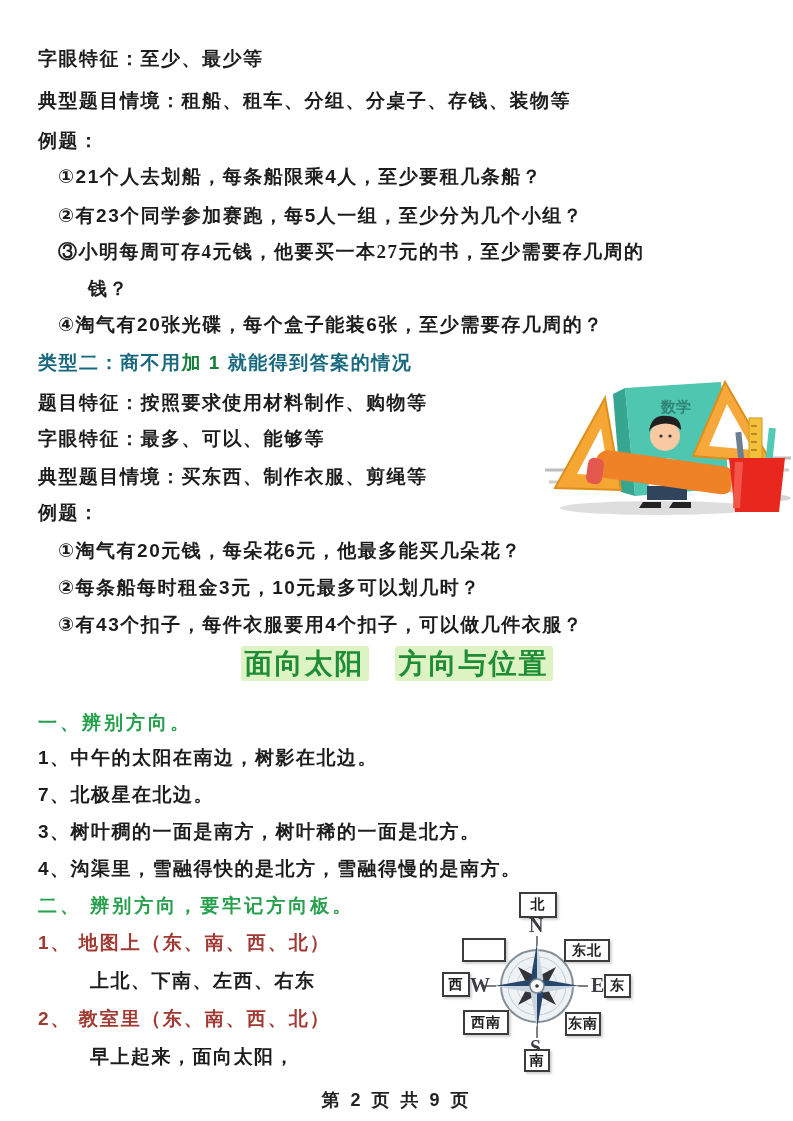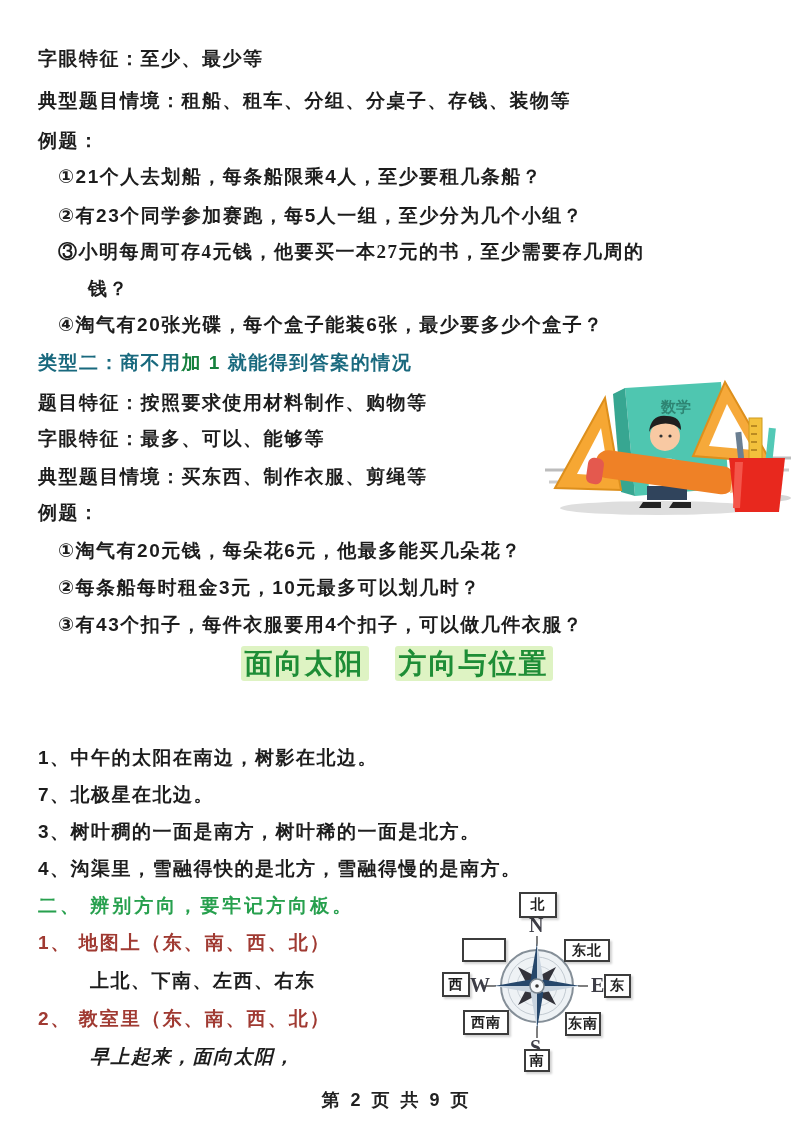--- a/index.html
+++ b/index.html
@@ -51,21 +51,21 @@
 
 <div class="page">
 
   <div class="ln" style="top:48px;  left:38px;">字眼特征：至少、最少等</div>
   <div class="ln" style="top:90px;  left:38px;">典型题目情境：租船、租车、分组、分桌子、存钱、装物等</div>
   <div class="ln" style="top:130px; left:38px;">例题：</div>
   <div class="ln" style="top:166px; left:58px;">①21个人去划船，每条船限乘4人，至少要租几条船？</div>
   <div class="ln" style="top:205px; left:58px;">②有23个同学参加赛跑，每5人一组，至少分为几个小组？</div>
   <div class="ln" style="top:241px; left:58px;font-family:Liberation Serif, serif;">③小明每周可存4元钱，他要买一本27元的书，至少需要存几周的</div>
   <div class="ln" style="top:278px; left:88px;">钱？</div>
-  <div class="ln" style="top:314px; left:58px;">④淘气有20张光碟，每个盒子能装6张，最少要多少个盒子？</div>
+  <div class="ln" style="top:314px; left:58px;">④淘气有20张光碟，每个盒子能装6张，至少需要存几周的？</div>
 
   <div class="ln" style="top:352px; left:38px;">
     <span class="teal">类型二：商不用</span><span class="redhi">加 1</span><span class="teal"> 就能得到答案的情况</span>
   </div>
 
   <div class="ln" style="top:392px; left:38px;">题目特征：按照要求使用材料制作、购物等</div>
   <div class="ln" style="top:428px; left:38px;">字眼特征：最多、可以、能够等</div>
   <div class="ln" style="top:466px; left:38px;">典型题目情境：买东西、制作衣服、剪绳等</div>
   <div class="ln" style="top:502px; left:38px;">例题：</div>
   <div class="ln" style="top:540px; left:58px;">①淘气有20元钱，每朵花6元，他最多能买几朵花？</div>
@@ -117,30 +117,31 @@
       <rect x="194" y="62" width="6" height="32" fill="#6b7f92" transform="rotate(-6 197 78)"></rect>
       <path d="M186,88 L242,88 L236,142 L192,142 Z" fill="#e8281e"></path>
       <path d="M192,92 L200,92 L197,138 L190,138 Z" fill="#f4554a"></path>
     </svg>
   </div>
 
   <div class="unit-title">
     <span class="hl">面向太阳</span><span class="gap"></span><span class="hl">方向与位置</span>
   </div>
 
+  <div class="ln green" style="top:712px; left:38px;">一、辨别方向。</div>
   <div class="ln" style="top:747px; left:38px;">1、中午的太阳在南边，树影在北边。</div>
   <div class="ln" style="top:784px; left:38px;">7、北极星在北边。</div>
   <div class="ln" style="top:821px; left:38px;">3、树叶稠的一面是南方，树叶稀的一面是北方。</div>
   <div class="ln" style="top:858px; left:38px;">4、沟渠里，雪融得快的是北方，雪融得慢的是南方。</div>
 
   <div class="ln green" style="top:895px; left:38px;">二、 辨别方向，要牢记方向板。</div>
   <div class="ln redln" style="top:932px; left:38px;">1、 地图上（东、南、西、北）</div>
   <div class="ln" style="top:970px; left:90px;">上北、下南、左西、右东</div>
   <div class="ln redln" style="top:1008px; left:38px;">2、 教室里（东、南、西、北）</div>
-  <div class="ln" style="top:1046px; left:90px;font-style:italic;">早上起来，面向太阳，</div>
+  <div class="ln" style="top:1046px; left:90px;">早上起来，面向太阳，</div>
 
   <div class="compass">
     <svg class="rose-svg" width="260" height="200" viewBox="0 0 260 200">
       <circle cx="97" cy="100" r="36" fill="#eef2f5" stroke="#858f98" stroke-width="2"></circle>
       <circle cx="97" cy="100" r="29" fill="none" stroke="#c2cad1" stroke-width="1"></circle>
       <circle cx="97" cy="100" r="20" fill="none" stroke="#ced5db" stroke-width="1"></circle>
 
       <line x1="97" y1="50" x2="97" y2="60" stroke="#555" stroke-width="1.5"></line>
       <line x1="97" y1="140" x2="97" y2="152" stroke="#555" stroke-width="1.5"></line>
       <line x1="44" y1="100" x2="56" y2="100" stroke="#555" stroke-width="1.5"></line>

